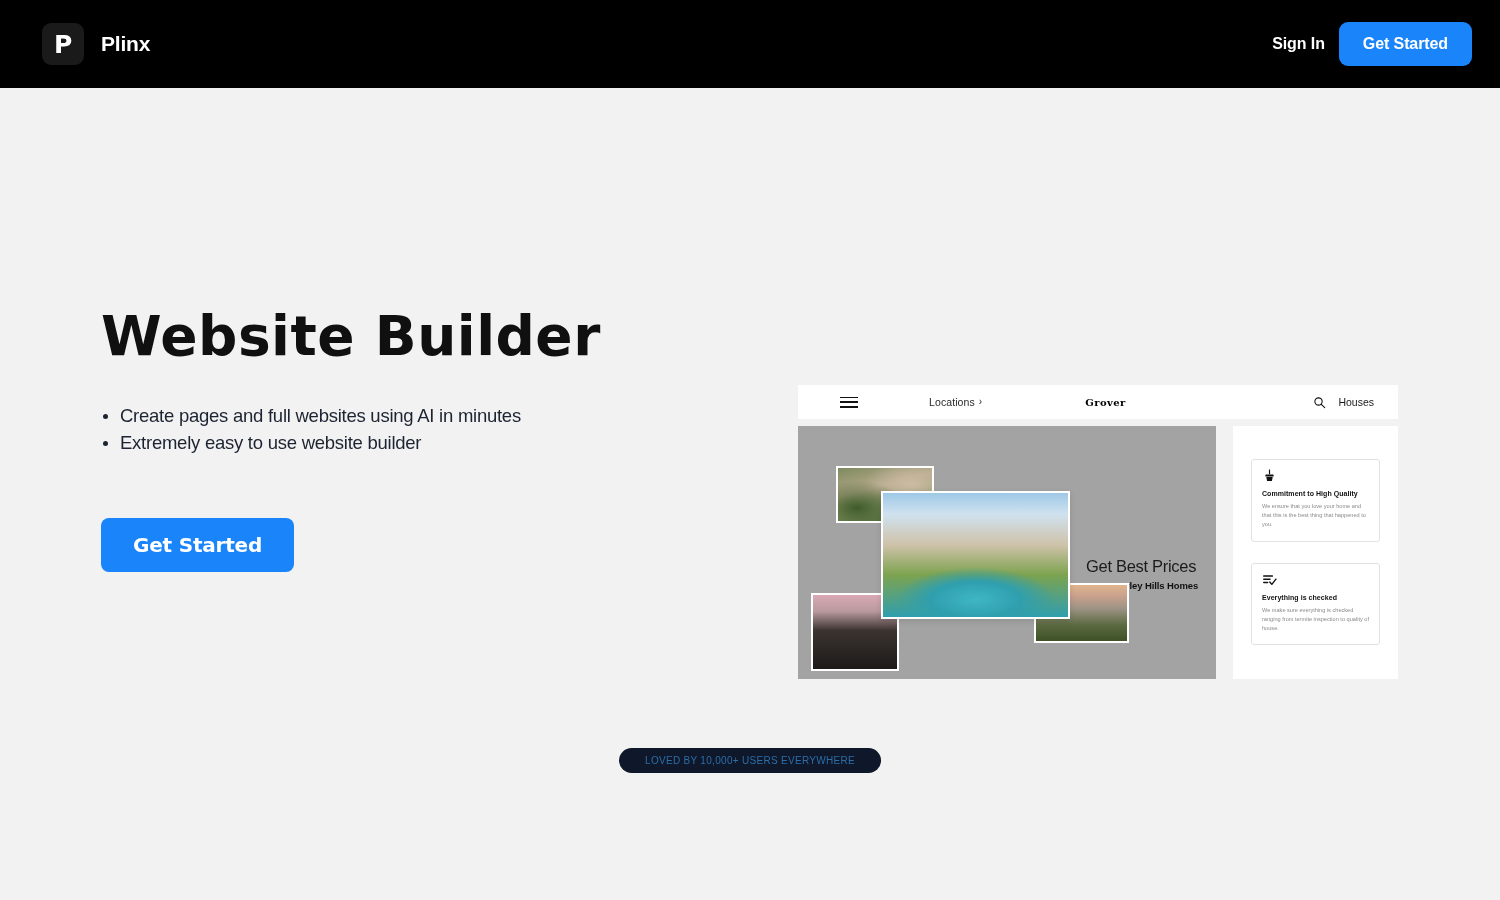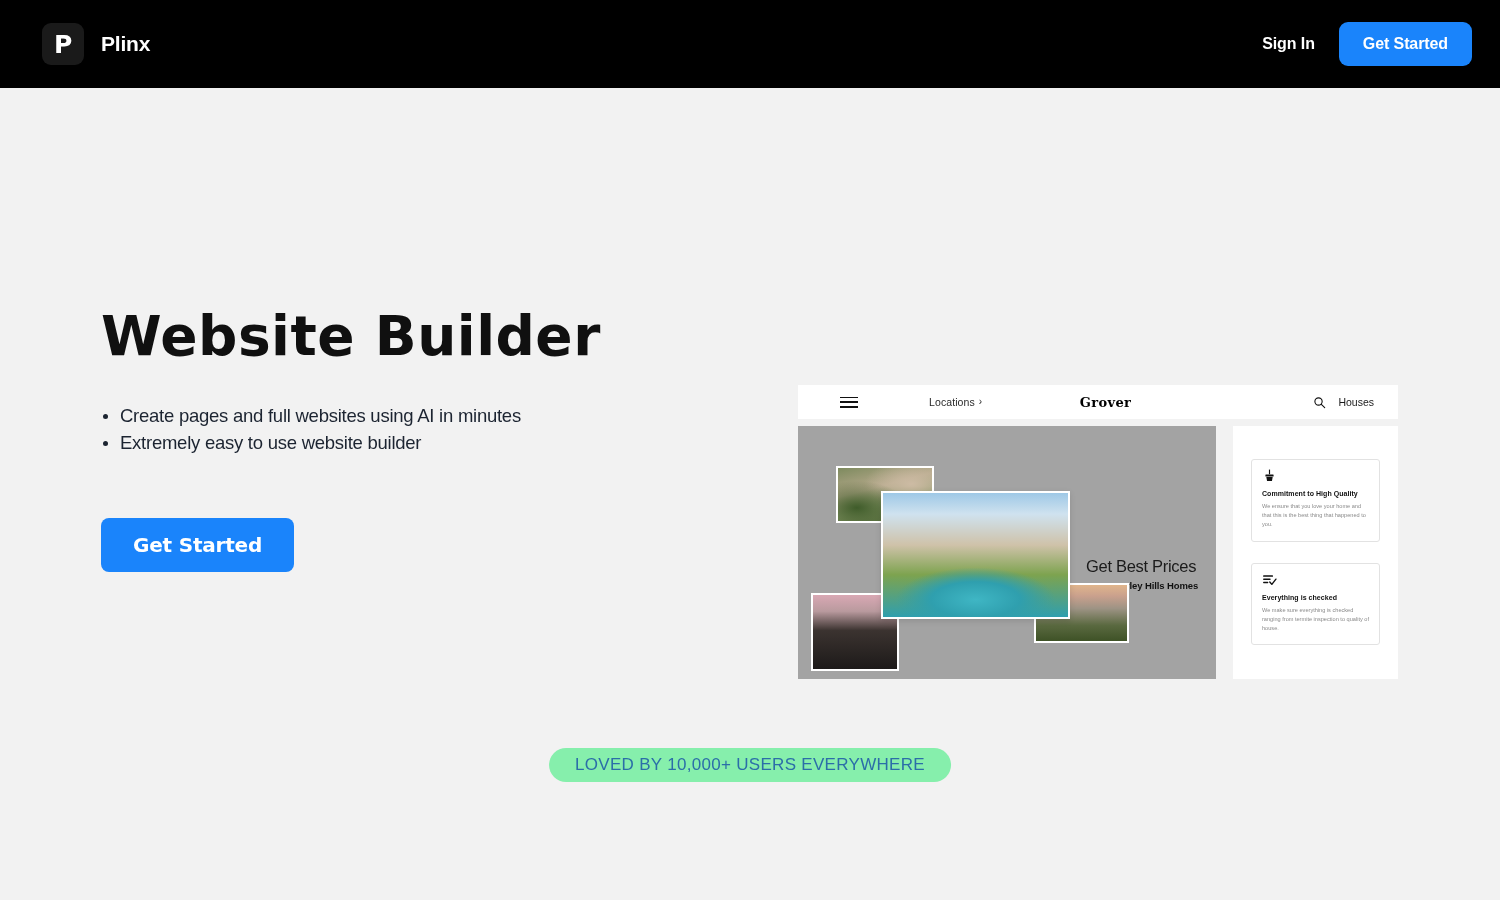--- a/index.html
+++ b/index.html
@@ -53,21 +53,21 @@
     color: #ffffff;
     font-size: 21px;
     font-weight: 700;
     letter-spacing: -0.2px;
   }
 
   .header-actions {
     margin-left: auto;
     display: flex;
     align-items: center;
-    gap: 24px;
+    gap: 14px;
   }
 
   .signin-link {
     color: #ffffff;
     font-size: 16px;
     font-weight: 700;
     letter-spacing: -0.1px;
     cursor: pointer;
     background: none;
     border: none;
@@ -193,21 +193,21 @@
     gap: 4px;
     margin-left: 40px;
   }
   .chev { font-size: 10px; line-height: 1; }
 
   .mock-brand {
     position: absolute;
     left: 15px; right: 0;
     text-align: center;
     font-family: "DejaVu Serif", serif;
-    font-size: 13px;
+    font-size: 10px;
     font-weight: 700;
     letter-spacing: 0.4px;
     color: #000000;
     pointer-events: none;
   }
 
   .mock-nav-right {
     margin-left: auto;
     display: flex;
     align-items: center;
@@ -331,25 +331,25 @@
     line-height: 1.65;
     color: #8a8a8a;
   }
 
   
   .loved-badge {
     position: absolute;
     left: 50%;
     transform: translateX(-50%);
     top: 660px;
-    background: #86efac;
+    background: #0f172a;
     color: #2b6ea8;
     border-radius: 999px;
     padding: 7px 26px;
-    font-size: 17px;
+    font-size: 10px;
     letter-spacing: 0.3px;
     white-space: nowrap;
   }
 </style>
 </head>
 <body>
 
 <header class="site-header">
   <div class="brand">
     <div class="brand-mark">P</div>

